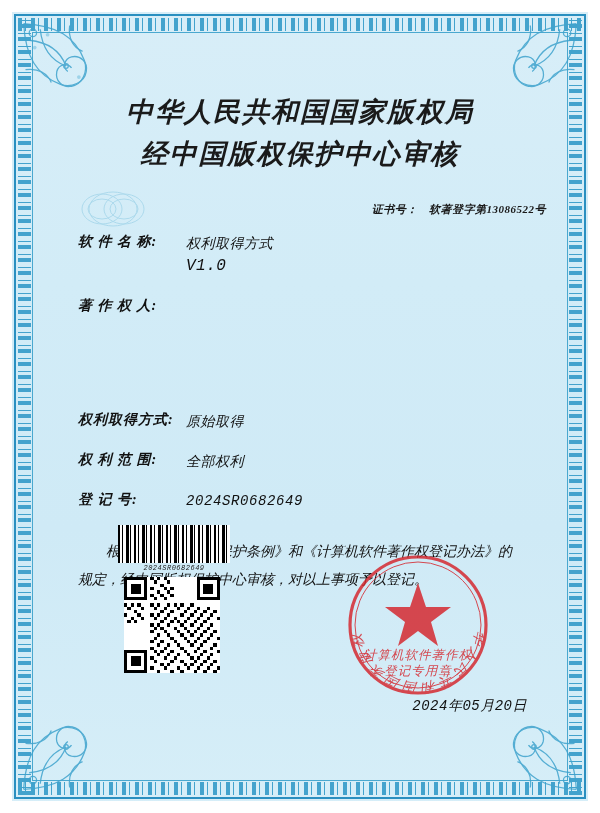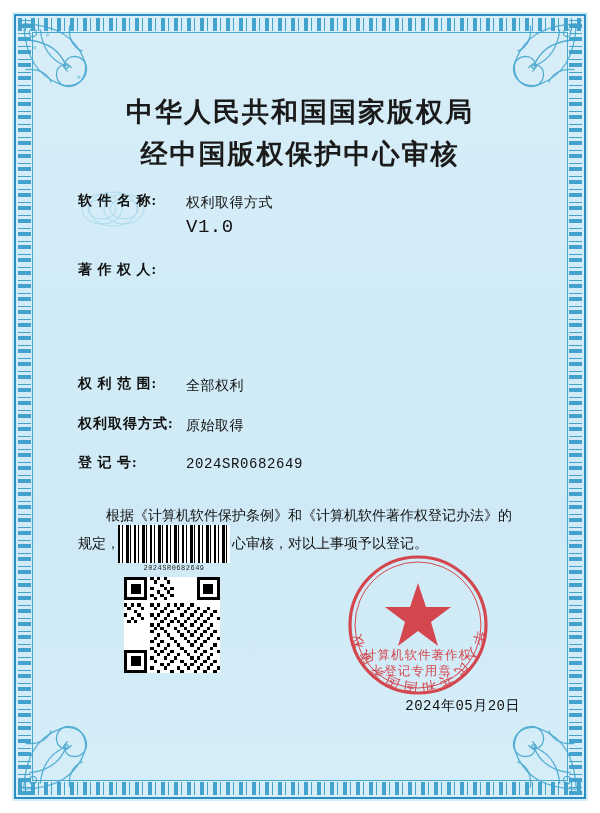--- a/index.html
+++ b/index.html
@@ -103,20 +103,21 @@
   }
   .watermark svg { width: 100%; height: 100%; display: block; }
 
   .content {
     position: absolute;
     left: 40px;
     top: 40px;
     right: 40px;
     bottom: 40px;
     z-index: 20;
+    font-style: italic;
   }
 
   .title-block {
     text-align: center;
     padding-top: 52px;
   }
   .title-line1 {
     font-family: "Liberation Serif", serif;
     font-size: 27px;
     font-weight: bold;
@@ -165,21 +166,21 @@
   }
   .field-value {
     font-size: 14px;
     color: #111;
     letter-spacing: 0.5px;
     line-height: 1.55;
   }
   .field-value .sub {
     display: block;
     font-family: "Liberation Mono", monospace;
-    font-size: 19px;
+    font-size: 16px;
     letter-spacing: 0.5px;
   }
   .value-mono {
     font-family: "Liberation Mono", monospace;
     font-size: 14px;
     letter-spacing: 0.6px;
   }
 
   .gap-big { height: 78px; }
 
@@ -239,21 +240,21 @@
     right: 66px;
     top: 24px;
     width: 152px;
     height: 152px;
     z-index: 25;
   }
   .seal svg { display: block; width: 100%; height: 100%; }
 
   .issue-date {
     position: absolute;
-    right: 40px;
+    right: 33px;
     top: 172px;
     font-family: "Liberation Mono", monospace;
     font-size: 14px;
     color: #111;
     letter-spacing: 0.5px;
   }
 </style>
 </head>
 <body>
 
@@ -337,45 +338,49 @@
     </svg>
   </div>
 
   <div class="content">
 
     <div class="title-block">
       <div class="title-line1">中华人民共和国国家版权局</div>
       <div class="title-line2">经中国版权保护中心审核</div>
     </div>
 
+    <div class="cert-no-row">
+      <span class="cert-no-label">证书号：</span>
+      <span class="cert-no-value">软著登字第13086522号</span>
+    </div>
 
     <div class="fields">
 
       <div class="field-row">
         <div class="field-label">软 件 名 称:</div>
         <div class="field-value">
           <span>权利取得方式</span>
           <span class="sub">V1.0</span>
         </div>
       </div>
 
       <div class="field-row">
         <div class="field-label">著 作 权 人:</div>
       </div>
 
       <div class="gap-big"></div>
 
       <div class="field-row">
+        <div class="field-label">权利取得方式:</div>
+        <div class="field-value">原始取得</div>
+      </div>
+
+      <div class="field-row">
         <div class="field-label">权 利 范 围:</div>
         <div class="field-value">全部权利</div>
-      </div>
-
-      <div class="field-row">
-        <div class="field-label">权利取得方式:</div>
-        <div class="field-value">原始取得</div>
       </div>
 
       <div class="field-row">
         <div class="field-label">登 记 号:</div>
         <div class="field-value value-mono">2024SR0682649</div>
       </div>
 
     </div>
 
     <div class="paragraph">

